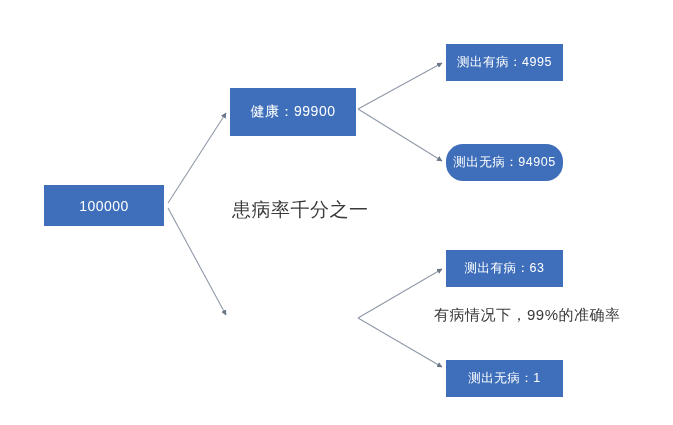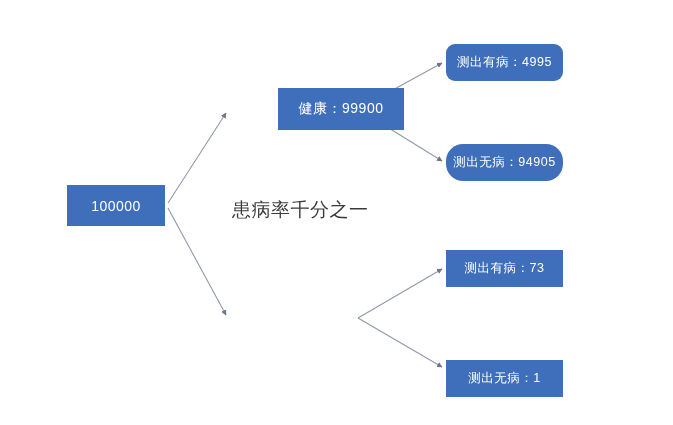--- a/index.html
+++ b/index.html
@@ -33,39 +33,37 @@
     align-items: center;
     justify-content: center;
     box-sizing: border-box;
     letter-spacing: 0.5px;
     white-space: nowrap;
     z-index: 2;
   }
   .node-root {
     left: 44px;
     top: 185px;
-    width: 98px;
+    width: 120px;
     height: 41px;
     font-size: 14px;
-    margin-left: 23px;
   }
   .node-branch {
     width: 126px;
-    height: 42px;
+    height: 48px;
     font-size: 14px;
-    margin-left: 48px;
   }
   .node-branch.healthy { left: 230px; top: 88px; }
   .node-branch.patient { left: 230px; top: 297px; }
   .node-leaf {
     width: 117px;
     height: 37px;
     font-size: 12.5px;
   }
-  .node-leaf.l1 { left: 446px; top: 44px; border-radius: 9px; }
+  .node-leaf.l1 { left: 446px; top: 44px; }
   .node-leaf.l2 { left: 446px; top: 144px; border-radius: 17px; }
   .node-leaf.l3 { left: 446px; top: 250px; }
   .node-leaf.l4 { left: 446px; top: 350px; margin-top: 10px; }
   .annotation {
     position: absolute;
     color: #3a3a3a;
     font-size: 15px;
     white-space: nowrap;
     z-index: 2;
     letter-spacing: 0.5px;
@@ -104,24 +102,25 @@
 
   <div class="node node-leaf l1">
     <span>测出有病：4995</span>
   </div>
 
   <div class="node node-leaf l2">
     <span>测出无病：94905</span>
   </div>
 
   <div class="node node-leaf l3">
-    <span>测出有病：73</span>
+    <span>测出有病：63</span>
   </div>
 
   <div class="node node-leaf l4">
     <span>测出无病：1</span>
   </div>
 
   <div class="annotation ann-center">患病率千分之一</div>
 
 
+  <div class="annotation ann-bottom">有病情况下，99%的准确率</div>
 
 </div>
 
 </body></html>

